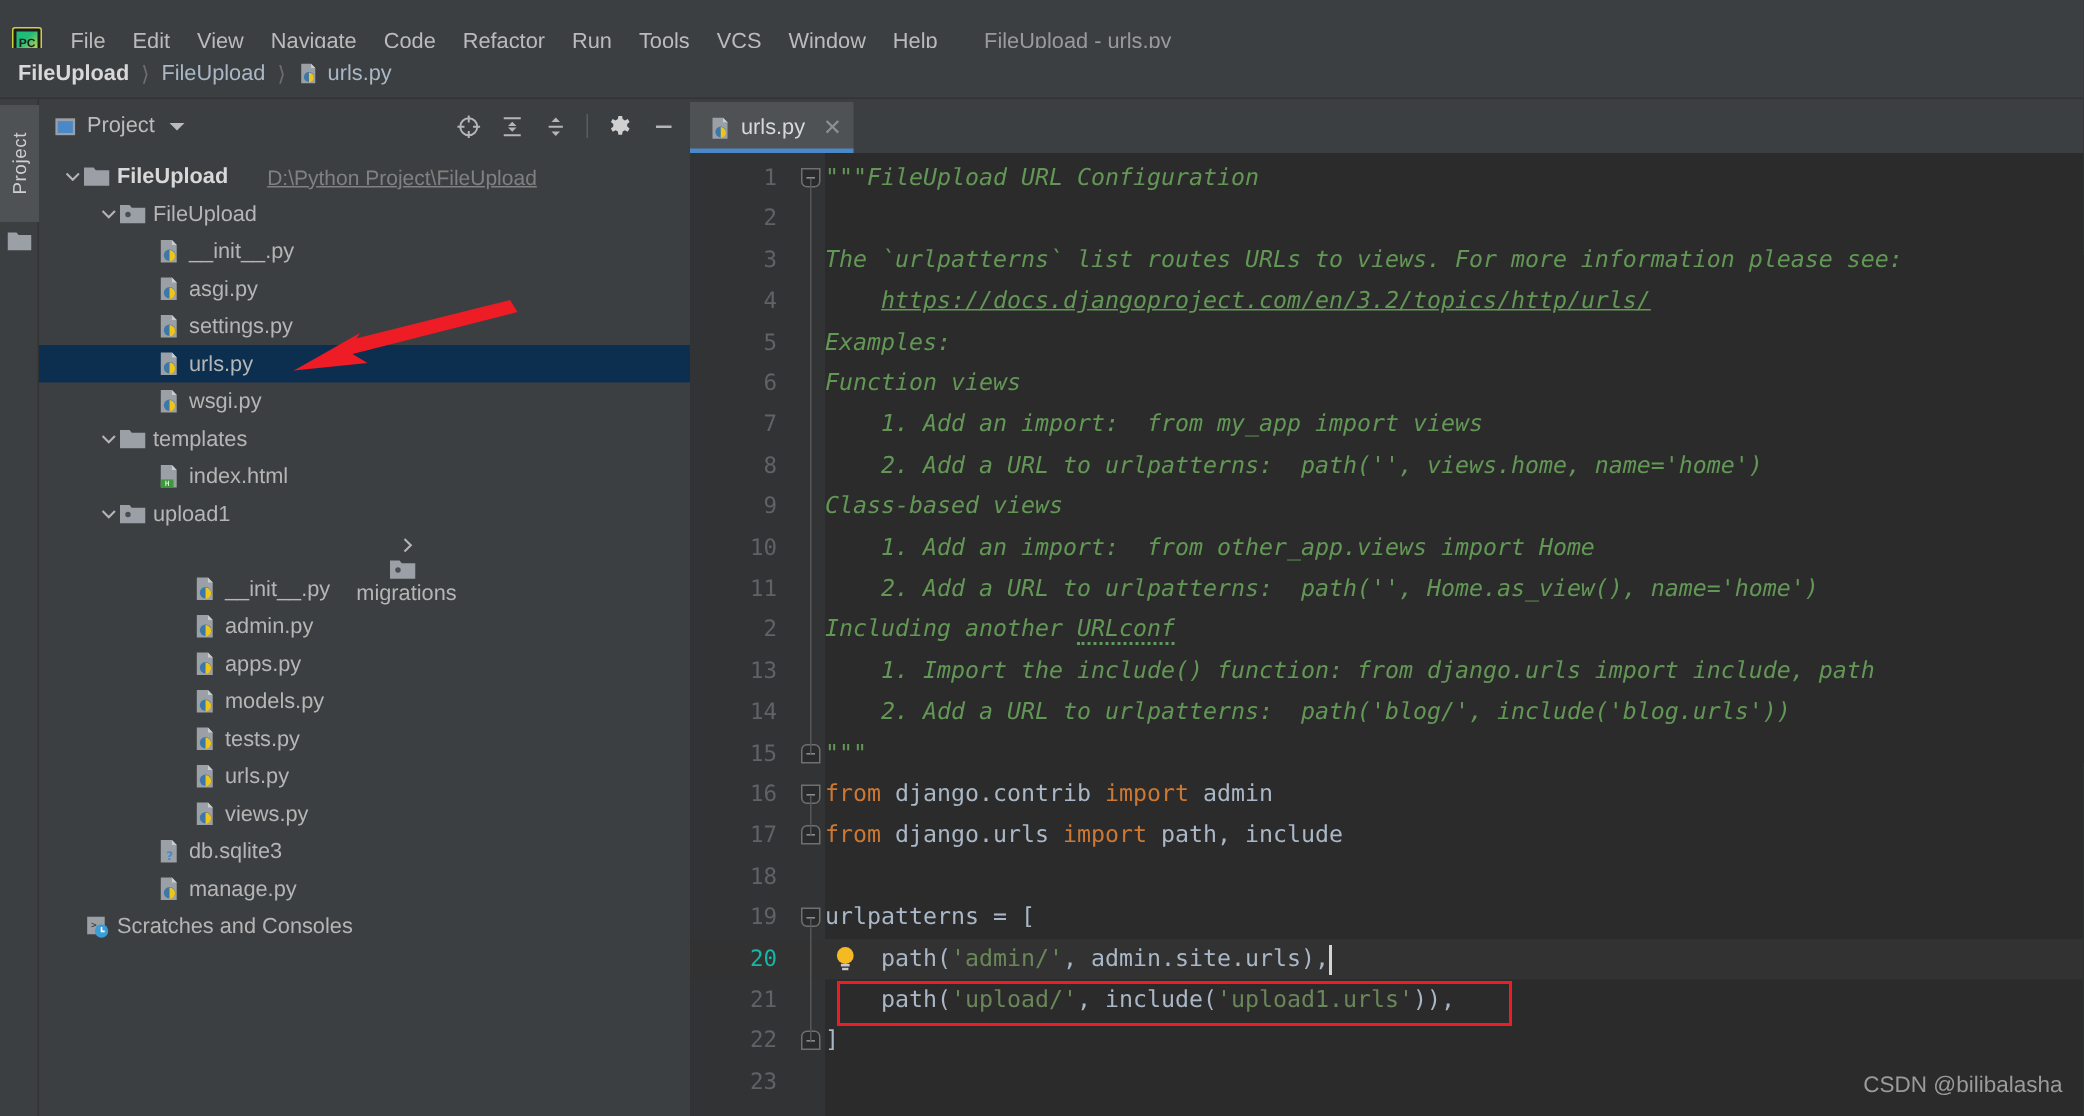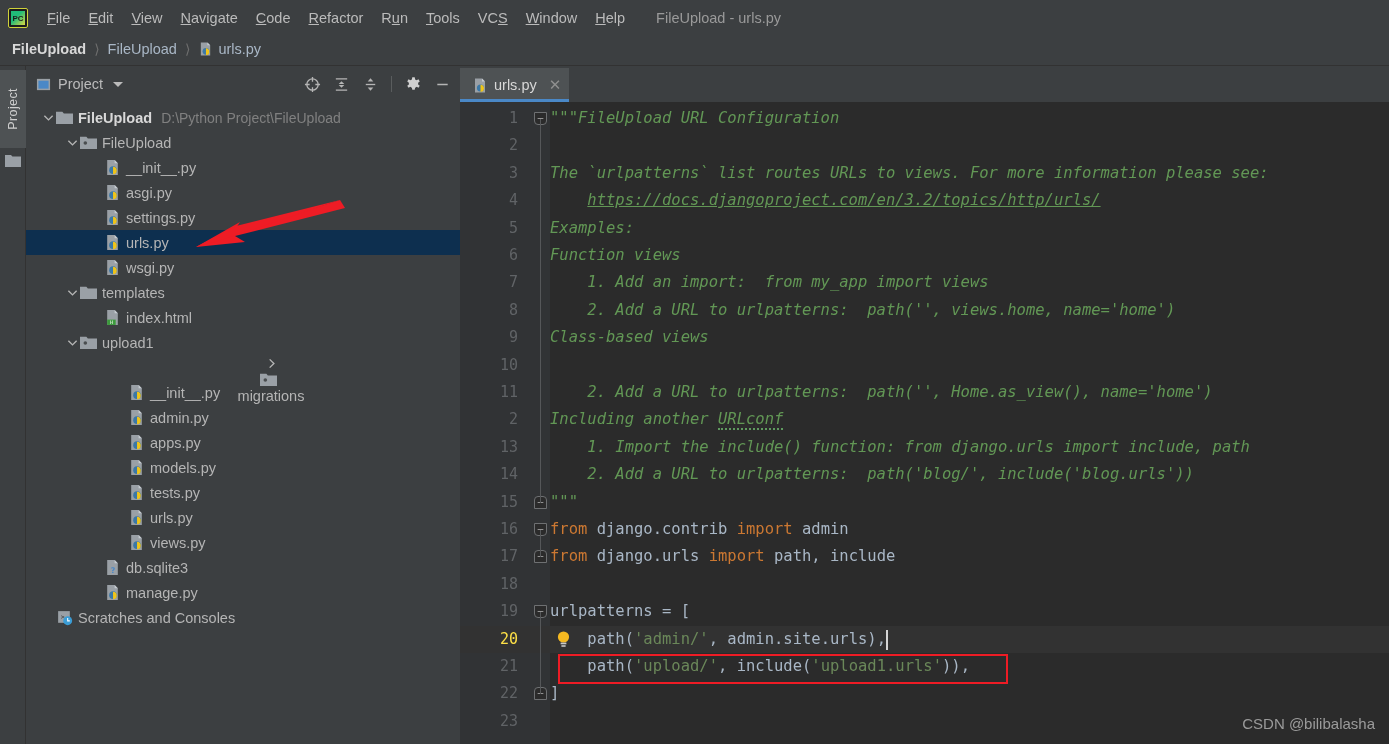--- a/index.html
+++ b/index.html
@@ -6,21 +6,21 @@
   html, body {
     width: 1389px; height: 744px;
     background: #3c3f41;
     font-family: "Liberation Sans", sans-serif;
     overflow: hidden;
   }
   #app { position: relative; width: 1389px; height: 744px; }
 
   
   .menubar {
-    position: absolute; left: 0; top: 2px; width: 1389px; height: 32px;
+    position: absolute; left: 0; top: 12px; width: 1389px; height: 32px;
     background: #3c3f41; display: flex; align-items: center;
   }
   .pc-logo {
     width: 20px; height: 20px; margin-left: 8px; margin-right: 10px;
     background: #1d1d1d; border: 1px solid #cfd23a; border-radius: 2px;
     position: relative; flex: none;
   }
   .pc-logo::before {
     content: ""; position: absolute; left: 2px; top: 2px; right: 2px; bottom: 2px;
     background: linear-gradient(135deg,#21d789 0%,#21d789 40%,#fcf84a 100%);
@@ -99,21 +99,21 @@
     font-size: 14.5px; color: #a9b7c6; cursor: default; padding-right: 6px;
   }
   .tree-row.selected { background: #0d2f4f; }
   .tree-row .twisty {
     width: 16px; height: 16px; flex: none; display: flex;
     align-items: center; justify-content: center;
   }
   .tree-row .ic { width: 17px; height: 17px; flex: none; margin-right: 5px; }
   .tree-row .lbl { color: #b5b5b5; }
   .tree-row .lbl.bold { color: #d8d8d8; font-weight: bold; }
-  .tree-row .path { color: #808080; margin-left: 9px; font-size: 14px; }
+  .tree-row .path { color: #808080; margin-left: 26px; font-size: 14px; text-decoration: underline; }
 
   
   .editor-area {
     position: absolute; left: 460px; top: 66px; width: 929px; height: 678px;
     background: #2b2b2b;
   }
   .tabbar {
     position: absolute; left: 0; top: 0; width: 929px; height: 36px;
     background: #3c3f41;
   }
@@ -143,21 +143,21 @@
     position: absolute; left: 0; width: 929px; height: 27.4px;
     font-family: "DejaVu Sans Mono", monospace; font-size: 15.5px;
     line-height: 27.4px; white-space: pre;
   }
   .cline.cur { background: #323232; }
   .lnum {
     position: absolute; left: 0; width: 58px; text-align: right;
     color: #606366; font-family: "DejaVu Sans Mono", monospace;
     font-size: 15px; line-height: 27.4px;
   }
-  .cline.cur .lnum { color: #fde047; }
+  .cline.cur .lnum { color: #14b8a6; }
   .ctext { position: absolute; left: 90px; color: #a9b7c6; }
 
   .doc  { color: #629755; font-style: italic; }
   .kw   { color: #cc7832; }
   .str  { color: #6a8759; }
   .plain{ color: #a9b7c6; }
   .spell { border-bottom: 2px dotted #5f9a5f; }
 
   .fold-mark {
     position: absolute; left: 74px; width: 13px; height: 13px;
@@ -523,21 +523,21 @@
           <div class="cline" style="top: 3px;"><span class="lnum">1</span><span class="ctext"><span class="doc">"""FileUpload URL Configuration</span></span></div>
           <div class="fold-mark" style="top: 10px; border-bottom-left-radius: 4px; border-bottom-right-radius: 4px;">−</div>
           <div class="cline" style="top: 30.4px;"><span class="lnum">2</span><span class="ctext"></span></div>
           <div class="cline" style="top: 57.8px;"><span class="lnum">3</span><span class="ctext"><span class="doc">The `urlpatterns` list routes URLs to views. For more information please see:</span></span></div>
           <div class="cline" style="top: 85.2px;"><span class="lnum">4</span><span class="ctext"><span class="doc">    </span><span class="doc" style="text-decoration: underline;">https://docs.djangoproject.com/en/3.2/topics/http/urls/</span></span></div>
           <div class="cline" style="top: 112.6px;"><span class="lnum">5</span><span class="ctext"><span class="doc">Examples:</span></span></div>
           <div class="cline" style="top: 140px;"><span class="lnum">6</span><span class="ctext"><span class="doc">Function views</span></span></div>
           <div class="cline" style="top: 167.4px;"><span class="lnum">7</span><span class="ctext"><span class="doc">    1. Add an import:  from my_app import views</span></span></div>
           <div class="cline" style="top: 194.8px;"><span class="lnum">8</span><span class="ctext"><span class="doc">    2. Add a URL to urlpatterns:  path('', views.home, name='home')</span></span></div>
           <div class="cline" style="top: 222.2px;"><span class="lnum">9</span><span class="ctext"><span class="doc">Class-based views</span></span></div>
-          <div class="cline" style="top: 249.6px;"><span class="lnum">10</span></div>
+          <div class="cline" style="top: 249.6px;"><span class="lnum">10</span><span class="ctext"><span class="doc">    1. Add an import:  from other_app.views import Home</span></span></div>
           <div class="cline" style="top: 277px;"><span class="lnum">11</span><span class="ctext"><span class="doc">    2. Add a URL to urlpatterns:  path('', Home.as_view(), name='home')</span></span></div>
           <div class="cline" style="top: 304.4px;"><span class="lnum">2</span><span class="ctext"><span class="doc">Including another </span><span class="doc spell">URLconf</span></span></div>
           <div class="cline" style="top: 331.8px;"><span class="lnum">13</span><span class="ctext"><span class="doc">    1. Import the include() function: from django.urls import include, path</span></span></div>
           <div class="cline" style="top: 359.2px;"><span class="lnum">14</span><span class="ctext"><span class="doc">    2. Add a URL to urlpatterns:  path('blog/', include('blog.urls'))</span></span></div>
           <div class="cline" style="top: 386.6px;"><span class="lnum">15</span><span class="ctext"><span class="doc">"""</span></span></div>
           <div class="fold-mark" style="top: 393.6px; border-top-left-radius: 4px; border-top-right-radius: 4px;">−</div>
           <div class="cline" style="top: 414px;"><span class="lnum">16</span><span class="ctext"><span class="kw">from</span><span class="plain"> django.contrib </span><span class="kw">import</span><span class="plain"> admin</span></span></div>
           <div class="fold-mark" style="top: 421px; border-bottom-left-radius: 4px; border-bottom-right-radius: 4px;">−</div>
           <div class="cline" style="top: 441.4px;"><span class="lnum">17</span><span class="ctext"><span class="kw">from</span><span class="plain"> django.urls </span><span class="kw">import</span><span class="plain"> path, include</span></span></div>
           <div class="fold-mark" style="top: 448.4px; border-top-left-radius: 4px; border-top-right-radius: 4px;">−</div>

